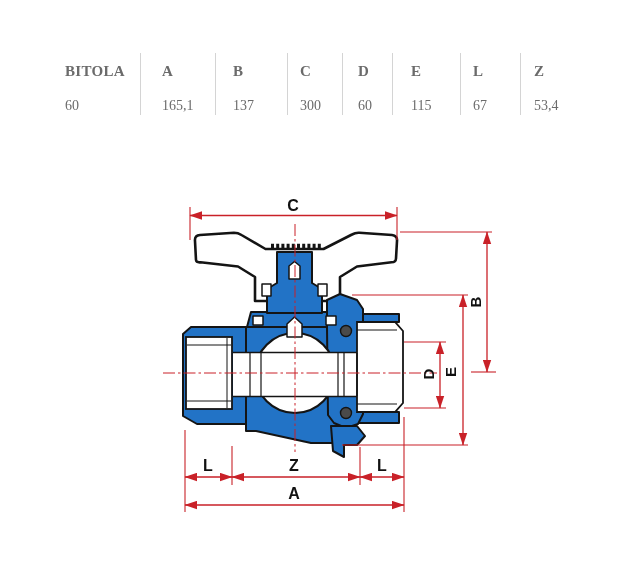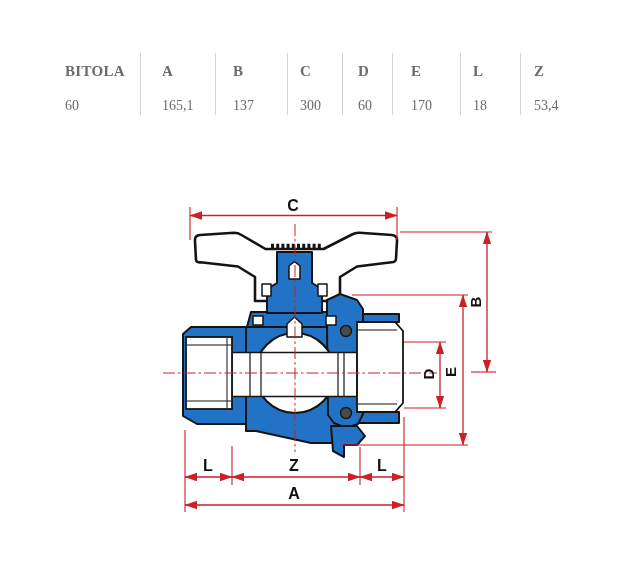--- a/index.html
+++ b/index.html
@@ -43,25 +43,25 @@
     <div class="spec-col" style="width:55px;padding-left:12px">
       <div class="spec-header">C</div>
       <div class="spec-value">300</div>
     </div>
     <div class="spec-col" style="width:50px;padding-left:15px">
       <div class="spec-header">D</div>
       <div class="spec-value">60</div>
     </div>
     <div class="spec-col" style="width:68px;padding-left:18px">
       <div class="spec-header">E</div>
-      <div class="spec-value">170</div>
+      <div class="spec-value">115</div>
     </div>
     <div class="spec-col" style="width:60px;padding-left:12px">
       <div class="spec-header">L</div>
-      <div class="spec-value">18</div>
+      <div class="spec-value">67</div>
     </div>
     <div class="spec-col" style="width:68px;padding-left:13px">
       <div class="spec-header">Z</div>
       <div class="spec-value">53,4</div>
     </div>
   </div>
 
   <svg class="drawing" width="626" height="586" viewBox="0 0 626 586">
     <defs>
       <marker id="arr" viewBox="0 0 12 8" refX="11.5" refY="4" markerWidth="13" markerHeight="9" orient="auto-start-reverse" markerUnits="userSpaceOnUse">

